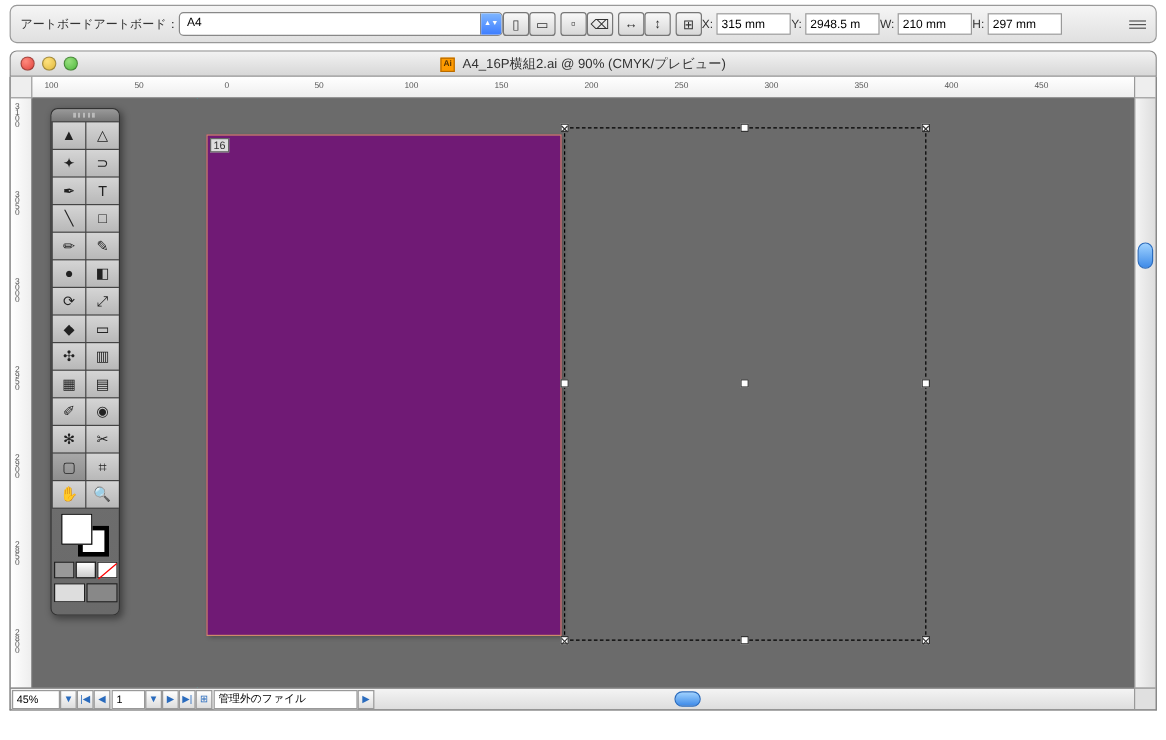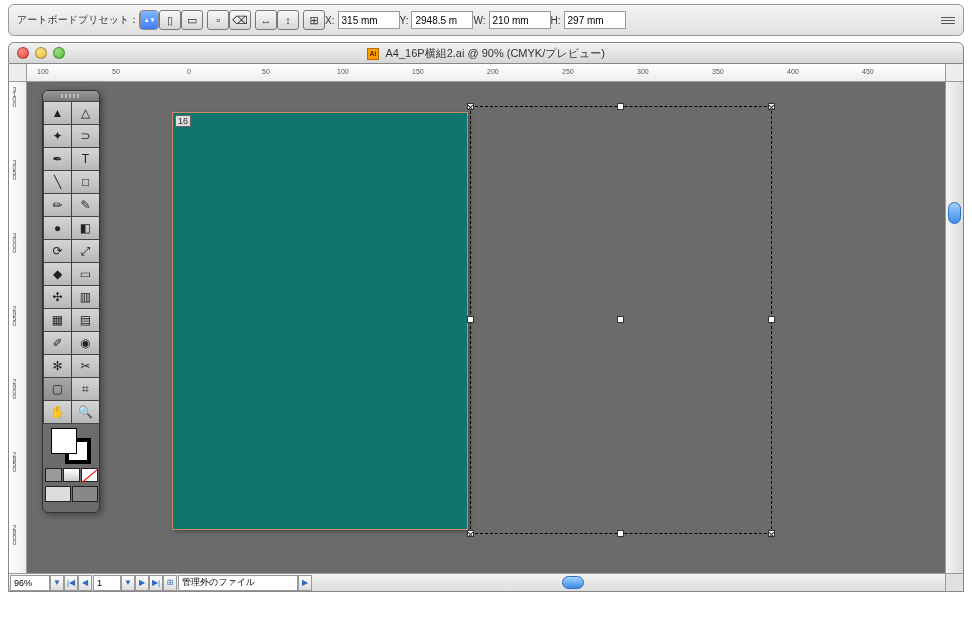--- a/index.html
+++ b/index.html
@@ -33,21 +33,21 @@
 .workarea { position: relative; height: 528px; border: 1px solid #888; border-top:none; background: #6b6b6b; }
 .ruler-h { position:absolute; top:0; left:18px; right:18px; height:18px; background: linear-gradient(#fff,#eee); border-bottom:1px solid #999; font-size:7px; color:#555; overflow:hidden; }
 .ruler-v { position:absolute; top:18px; left:0; width:18px; bottom:18px; background: linear-gradient(90deg,#fff,#eee); border-right:1px solid #999; font-size:7px; color:#555; overflow:hidden; }
 .ruler-corner { position:absolute; top:0; left:0; width:18px; height:18px; background:#eee; border-right:1px solid #999; border-bottom:1px solid #999; }
 .ruler-corner.r { left:auto; right:0; border-right:none; border-left:1px solid #999; }
 .ruler-h .tick { position:absolute; top:4px; font-size:7px; }
 .ruler-v .tick { position:absolute; left:2px; font-size:7px; writing-mode: vertical-rl; text-orientation: upright; letter-spacing: -2px; line-height: 7px; }
 
 .canvas { position:absolute; top:18px; left:18px; right:18px; bottom:18px; background:#6b6b6b; overflow:hidden; }
 .artboard-wrap { position:absolute; left:145px; top:30px; width:600px; height:420px; }
-.page { position:absolute; background:#0f766e; border:1px solid #cd8b6a; box-shadow:2px 2px 4px rgba(0,0,0,0.3); }
+.page { position:absolute; background:#701a75; border:1px solid #cd8b6a; box-shadow:2px 2px 4px rgba(0,0,0,0.3); }
 .page.left { left:0; top:0; width:296px; height:418px; }
 .page.right { left:300px; top:0; width:296px; height:418px; }
 .page-num { position:absolute; top:2px; left:2px; font-size:9px; border:1px solid #666; background:#ddd; padding:0 2px; color:#333; }
 .selection { position:absolute; border:1px dashed #000; left:298px; top:-6px; width:302px; height:428px; }
 .handle { position:absolute; width:7px; height:7px; background:#fff; border:1px solid #333; }
 .handle.x { background:#fff; }
 .handle.x::before, .handle.x::after { content:""; position:absolute; left:-1px; right:-1px; top:50%; height:1px; background:#333; }
 .handle.x::before { transform:rotate(45deg); }
 .handle.x::after { transform:rotate(-45deg); }
 .guide-v { position:absolute; top:18px; bottom:18px; width:1px; background:#29d6d6; left:155px; }
@@ -80,22 +80,23 @@
 .mode-sw.c::after { content:""; position:absolute; left:0; top:13px; width:20px; height:1px; background:red; transform:rotate(-40deg); transform-origin:left; }
 .screen-row { display:flex; gap:1px; }
 .screen-sw { width:26px; height:16px; background:#888; border:1px solid #222; }
 .screen-sw.active { background:#ddd; }
 </style>
 </head>
 <body>
 
 <div class="top-toolbar">
   <span class="label">アートボード</span>
-  <span class="label">プリセット：</span>
+  <span class="label">アートボード：</span>
   <div class="preset-select">
+    <div class="val">A4</div>
     <div class="arrows">▲▼</div>
   </div>
   <div class="icon-btn">▯</div>
   <div class="icon-btn">▭</div>
   <div style="width:4px"></div>
   <div class="icon-btn">▫</div>
   <div class="icon-btn">⌫</div>
   <div style="width:4px"></div>
   <div class="icon-btn">↔</div>
   <div class="icon-btn">↕</div>
@@ -182,21 +183,21 @@
           <div class="handle x" style="bottom:-4px;right:-4px"></div>
         </div>
       </div>
     </div>
 
     <div class="scroll-v">
       <div class="thumb"></div>
     </div>
 
     <div class="scroll-h-bar">
-      <div class="status-field" style="width:40px">96%</div>
+      <div class="status-field" style="width:40px">45%</div>
       <div class="nav-btn">▼</div>
       <div class="nav-btn">|◀</div>
       <div class="nav-btn">◀</div>
       <div class="status-field" style="width:28px">1</div>
       <div class="nav-btn">▼</div>
       <div class="nav-btn">▶</div>
       <div class="nav-btn">▶|</div>
       <div class="nav-btn">⊞</div>
       <div class="status-field" style="width:120px">管理外のファイル</div>
       <div class="nav-btn">▶</div>

